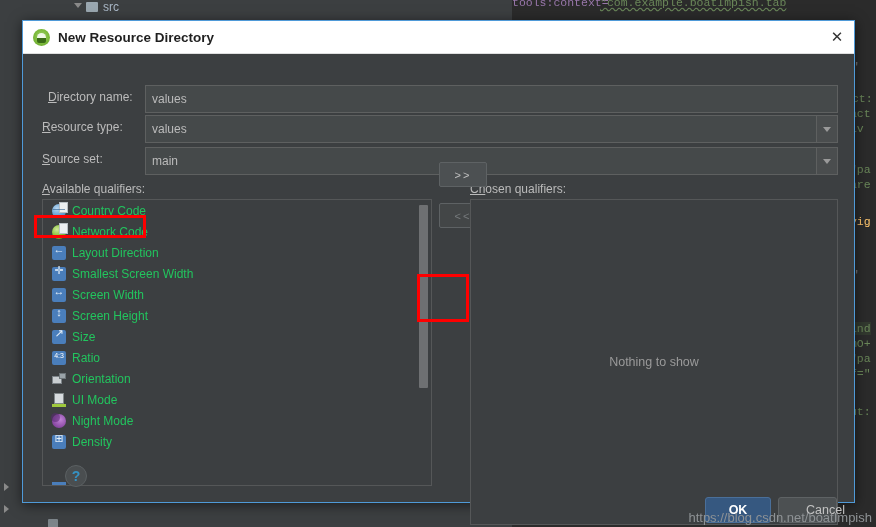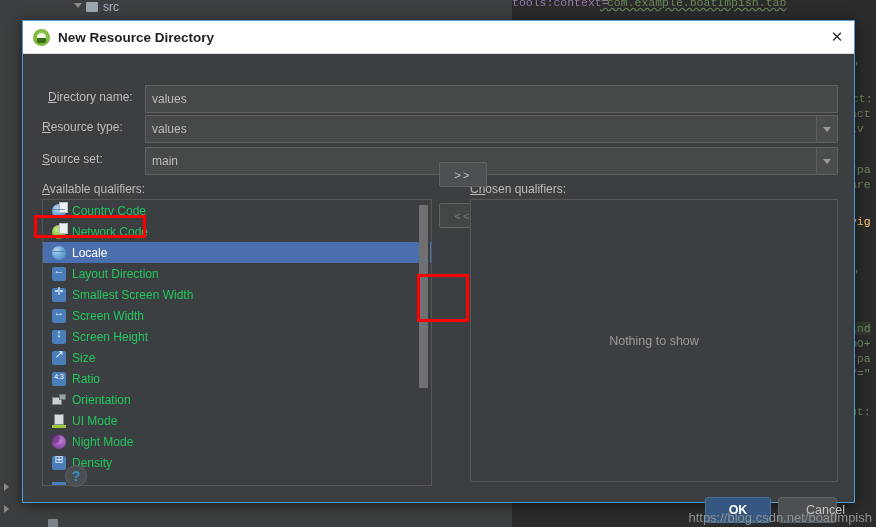--- a/index.html
+++ b/index.html
@@ -233,24 +233,20 @@
               <span class="ic-page"></span>
             </span>
             <span>Country Code</span>
           </div>
           <div class="qitem">
             <span class="qicon ic-netglobe">
               <span class="ic-page"></span>
             </span>
             <span>Network Code</span>
           </div>
-          <div class="qitem sel">
-            <span class="qicon ic-globe"></span>
-            <span>Locale</span>
-          </div>
           <div class="qitem">
             <span class="qicon ic-blue ic-arrow-l"></span>
             <span>Layout Direction</span>
           </div>
           <div class="qitem">
             <span class="qicon ic-blue ic-arrows-4"></span>
             <span>Smallest Screen Width</span>
           </div>
           <div class="qitem">
             <span class="qicon ic-blue ic-arrow-h"></span>
@@ -291,21 +287,21 @@
       </div>
     </div>
 
     <div class="midbtn" style="left:416px;top:109px;">
         <span>&gt;&gt;</span>
       </div>
     <div class="midbtn dim" style="left:416px;top:150px;">
         <span>&lt;&lt;</span>
       </div>
 
-    <div class="listbox" style="left:447px;top:146px;width:368px;height:283px;text-decoration:underline;">
+    <div class="listbox" style="left:447px;top:146px;width:368px;height:326px;text-decoration:underline;">
       <div class="emptytxt">Nothing to show</div>
     </div>
 
     <div id="help-btn">
         <span>?</span>
       </div>
     <div class="dlgbtn" id="ok-btn" style="left:682px;top:444px;width:66px;">
         <span>OK</span>
       </div>
     <div class="dlgbtn" id="cancel-btn" style="left:755px;top:444px;width:59px;padding-left:36px;">

